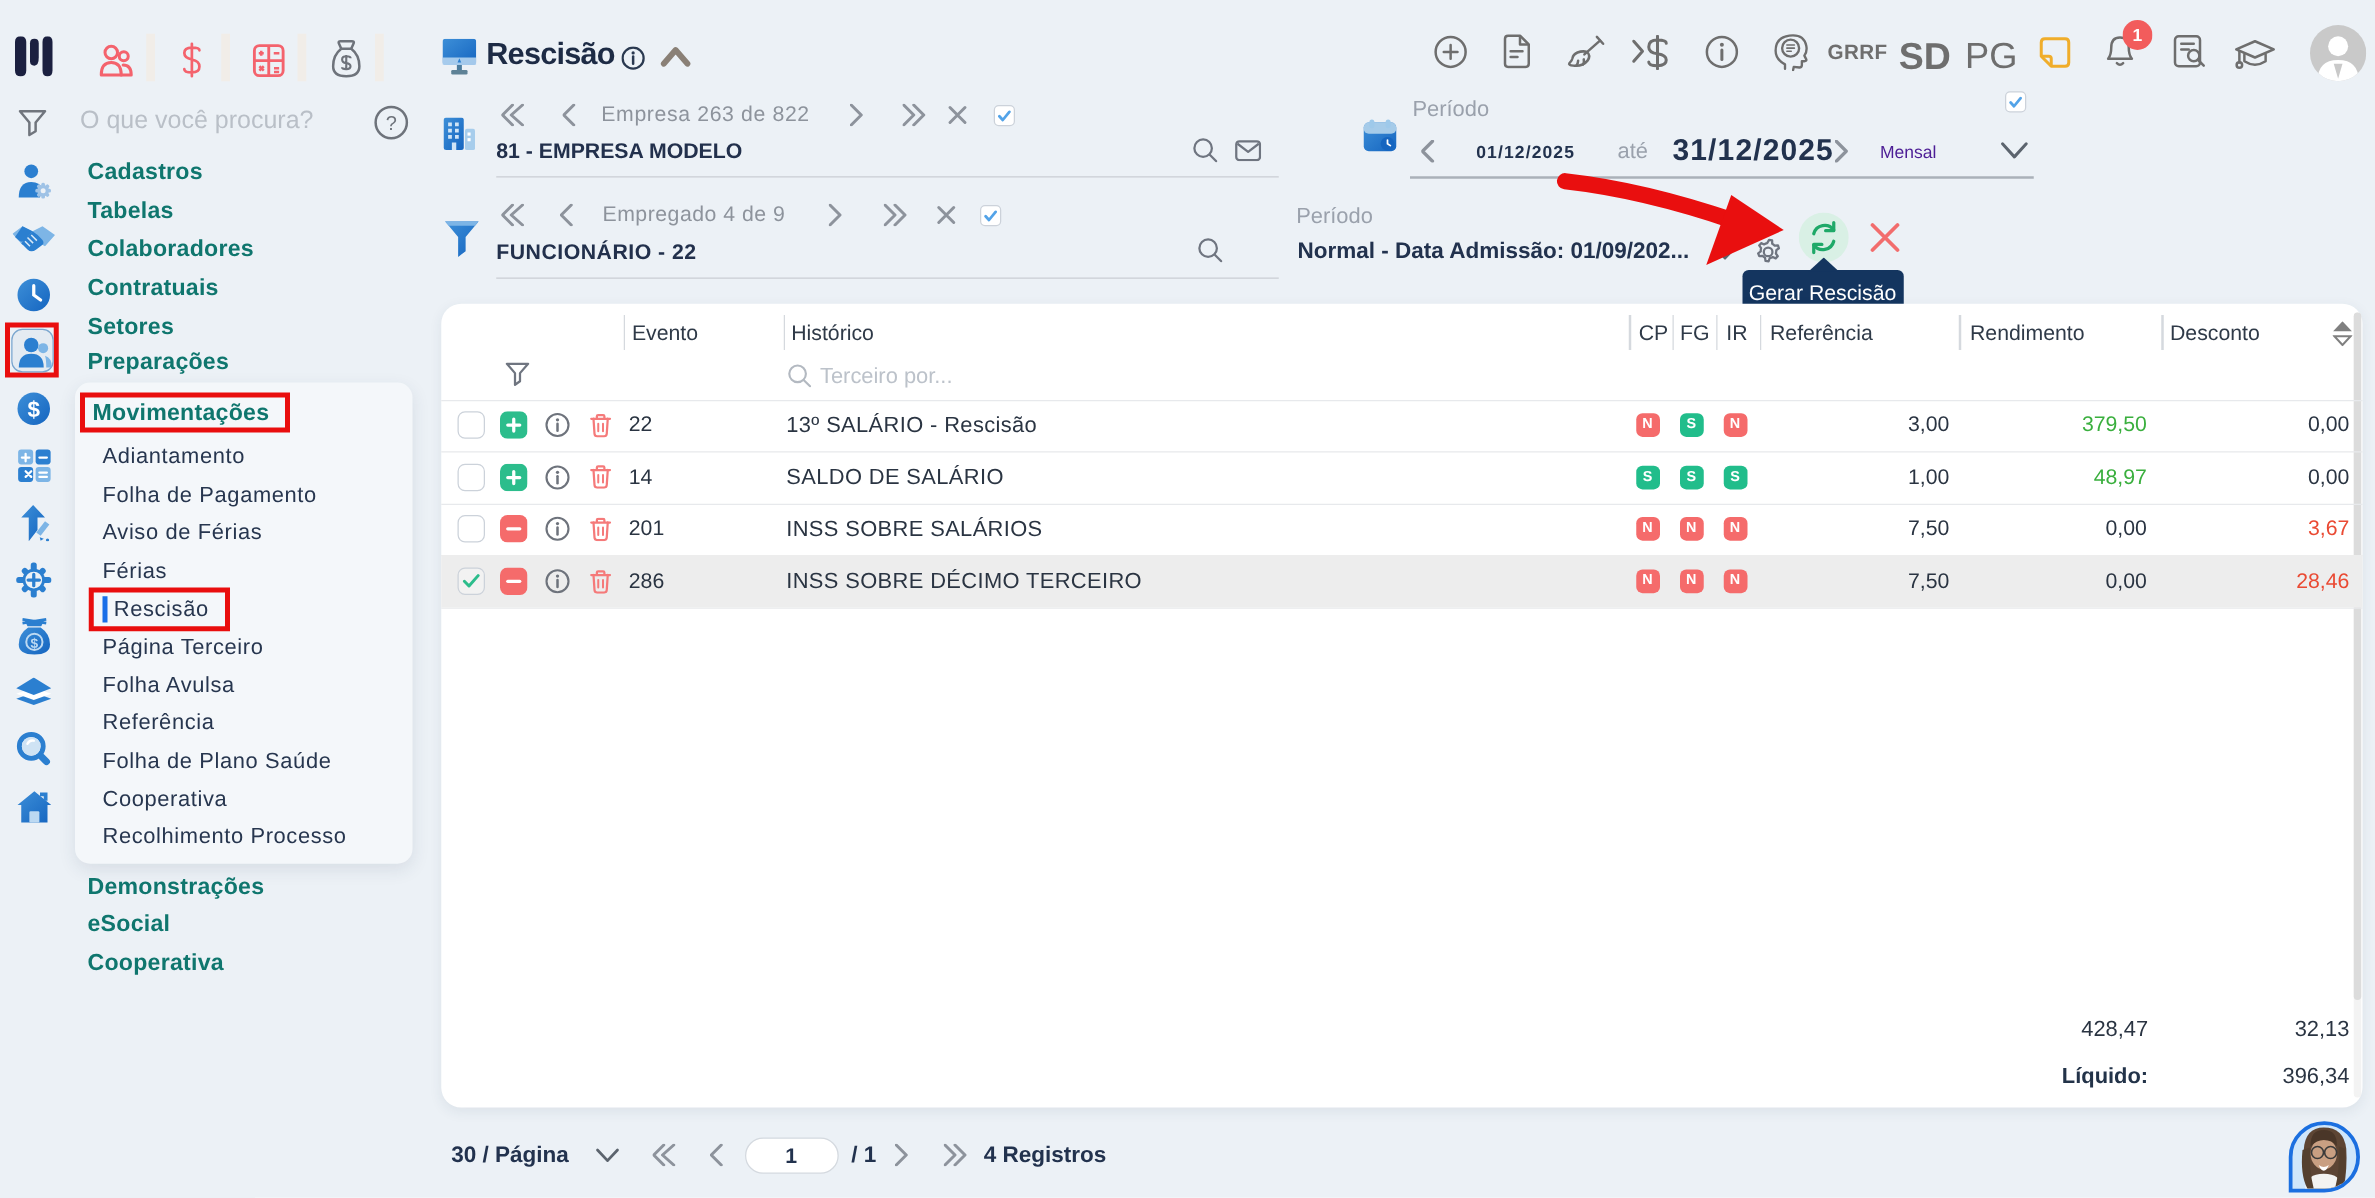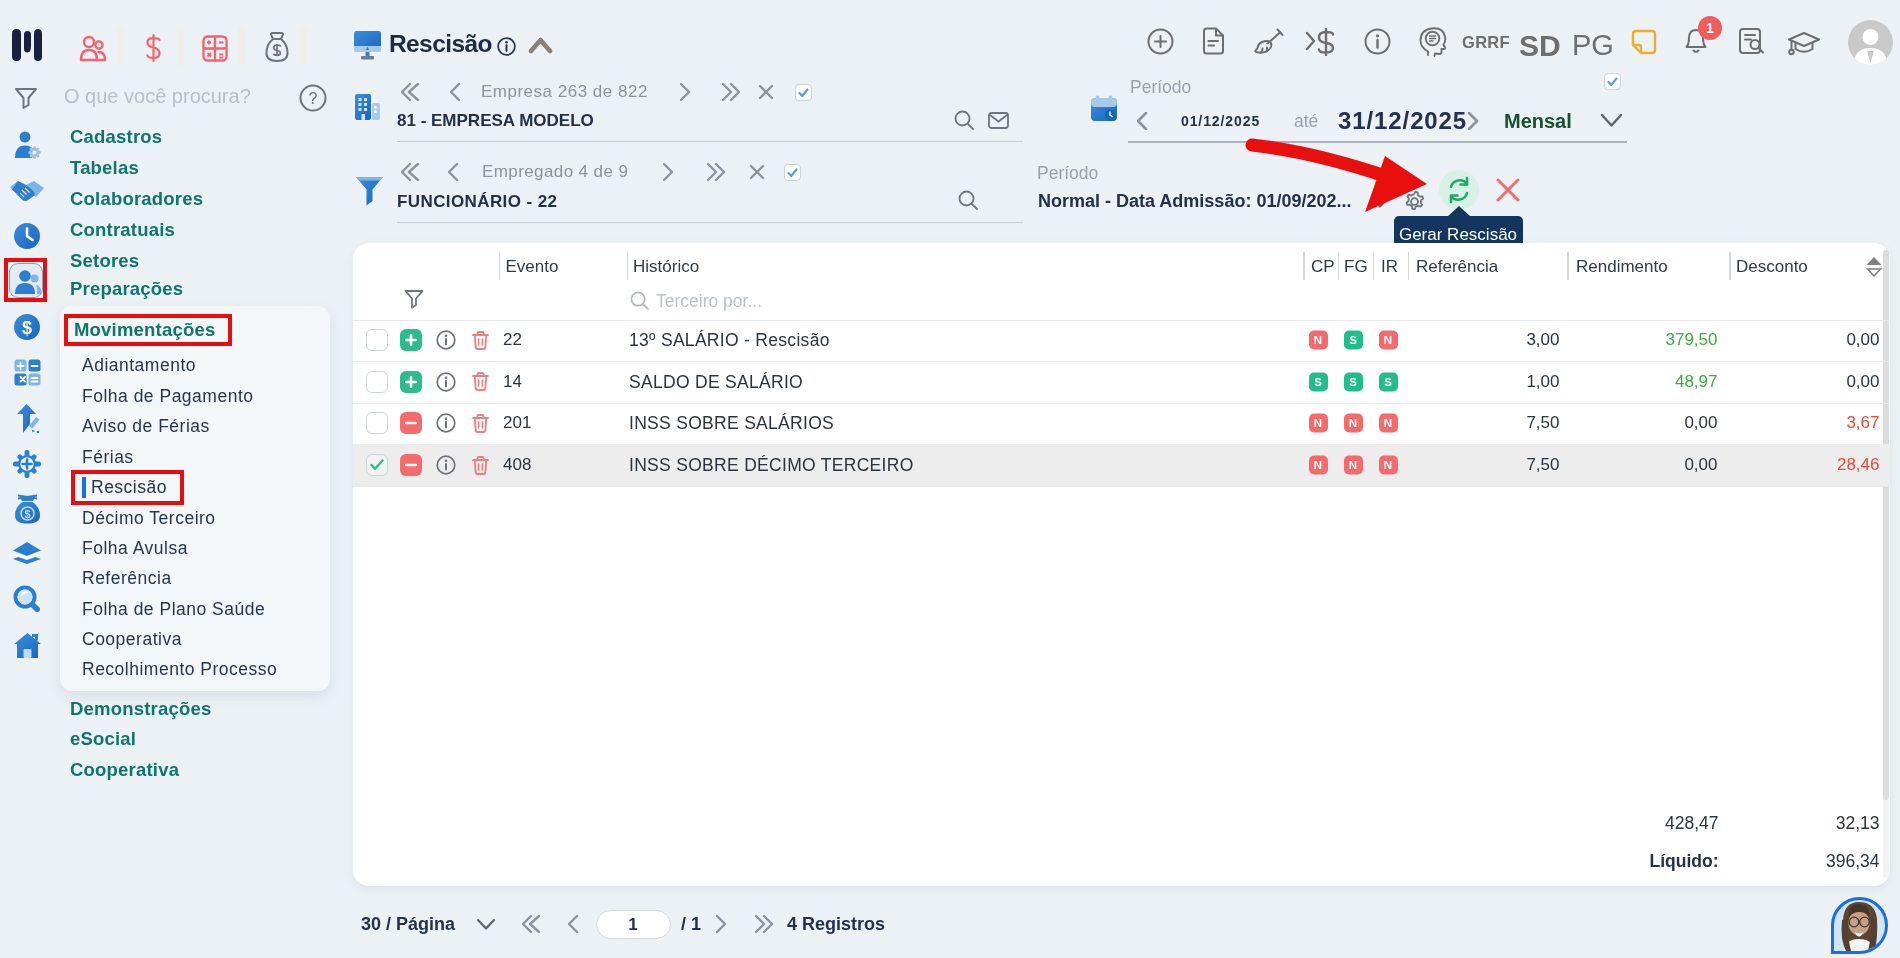--- a/index.html
+++ b/index.html
@@ -161,21 +161,21 @@
 <div class="menu" style="top:199px">Colaboradores</div>
 <div class="menu" style="top:229.5px">Contratuais</div>
 <div class="menu" style="top:260.5px">Setores</div>
 <div class="menu" style="top:289px">Preparações</div>
 <div class="abs" style="left:60px;top:306px;width:270px;height:385px;background:#f4f7fa;border-radius:12px;box-shadow:0 5px 14px rgba(40,60,90,.10)"></div>
 <div class="menu" style="left:74px;top:329.5px">Movimentações</div>
 <div class="sub" style="top:365px">Adiantamento</div>
 <div class="sub" style="top:395.5px">Folha de Pagamento</div>
 <div class="sub" style="top:426px">Aviso de Férias</div>
 <div class="sub" style="top:456.5px">Férias</div>
-<div class="sub" style="top:517.5px">Décimo Terceiro</div>
+<div class="sub" style="top:517.5px">Página Terceiro</div>
 <div class="sub" style="top:547.5px">Folha Avulsa</div>
 <div class="sub" style="top:578px">Referência</div>
 <div class="sub" style="top:608.5px">Folha de Plano Saúde</div>
 <div class="sub" style="top:639px">Cooperativa</div>
 <div class="sub" style="top:669px">Recolhimento Processo</div>
 <div class="abs" style="left:82px;top:477px;width:3.5px;height:21px;background:#1a6fe8"></div>
 <div class="sub" style="left:91px;top:487px">Rescisão</div>
 <div class="redbox" style="left:64px;top:313.5px;width:168px;height:32px"></div>
 <div class="redbox" style="left:71px;top:470px;width:113px;height:34.5px"></div>
 <div class="menu" style="top:708.5px">Demonstrações</div>
@@ -358,21 +358,21 @@
   </svg>
 <svg class="abs" style="left:1137px;top:112px" width="11" height="18" viewBox="0 0 11 18" fill="none" stroke="#8d939c" stroke-width="2.6" stroke-linecap="round" stroke-linejoin="round">
     <path d="M9 1 L1 9.0 L9 17"></path>
   </svg>
 <div class="abs" style="left:1181px;top:120.5px;transform:translateY(-50%);font-size:14px;font-weight:bold;color:#22324e;letter-spacing:.9px">01/12/2025</div>
 <div class="abs" style="left:1294px;top:120.5px;transform:translateY(-50%);font-size:17.5px;color:#9aa1ac">até</div>
 <div class="abs" style="left:1338px;top:120.5px;transform:translateY(-50%);font-size:24px;font-weight:bold;color:#22324e;letter-spacing:.9px">31/12/2025</div>
 <svg class="abs" style="left:1468px;top:112px" width="11" height="18" viewBox="0 0 11 18" fill="none" stroke="#8d939c" stroke-width="2.6" stroke-linecap="round" stroke-linejoin="round">
     <path d="M1 1 L9 9.0 L1 17"></path>
   </svg>
-<div class="abs" style="left:1504px;top:120.5px;transform:translateY(-50%);font-size:20px;font-weight:bold;color:#14532d">Mensal</div>
+<div class="abs" style="left:1504px;top:120.5px;transform:translateY(-50%);font-size:14px;font-weight:normal;color:#4c1d95">Mensal</div>
 <svg class="abs" style="left:1600px;top:113px" width="23" height="15" viewBox="0 0 23 15" fill="none" stroke="#5c646e" stroke-width="2.4" stroke-linecap="round" stroke-linejoin="round">
     <path d="M2 2 L11.5 12.5 L21 2"></path>
   </svg>
 <div class="abs" style="left:1128px;top:141px;width:499px;height:1.5px;background:#aab1b9"></div>
 <div class="abs" style="left:1037px;top:172.5px;transform:translateY(-50%);font-size:17.5px;color:#9aa1ac">Período</div>
 <div class="abs" style="left:1038px;top:201px;transform:translateY(-50%);font-size:18px;font-weight:bold;color:#22324e">Normal - Data Admissão: 01/09/202...</div>
 <svg class="abs" style="left:1370px;top:196px" width="20" height="13" viewBox="0 0 20 13" fill="none" stroke="#5c646e" stroke-width="2.2" stroke-linecap="round" stroke-linejoin="round">
     <path d="M2 2 L10 10.5 L18 2"></path>
   </svg>
 <svg class="abs" style="left:1403px;top:190px" width="23" height="23" viewBox="0 0 24 24" fill="none" stroke="#6f7580" stroke-width="1.9">
@@ -525,21 +525,21 @@
 <svg class="abs" style="left:436px;top:455px" width="20" height="20" viewBox="0 0 20 20" fill="none">
     <circle cx="10" cy="10" r="8.8" stroke="#6e737c" stroke-width="1.7"></circle>
     <path d="M10 9 L10 14.5" stroke="#6e737c" stroke-width="2" stroke-linecap="round"></path>
     <circle cx="10" cy="5.8" r="1.3" fill="#6e737c"></circle>
   </svg>
 <svg class="abs" style="left:471.5px;top:455.5px" width="17" height="19" viewBox="0 0 17 19" fill="none" stroke="#f57a7a" stroke-width="1.8" stroke-linecap="round" stroke-linejoin="round">
     <path d="M1 4 L16 4 M5.5 4 L5.5 2 Q5.5 1 6.5 1 L10.5 1 Q11.5 1 11.5 2 L11.5 4"></path>
     <path d="M2.8 4 L3.6 16 Q3.7 18 5.7 18 L11.3 18 Q13.3 18 13.4 16 L14.2 4"></path>
     <path d="M6.6 8 L6.6 14 M10.4 8 L10.4 14" stroke-width="1.6"></path>
   </svg>
-<div class="cell" style="left:503px;top:465px">408</div>
+<div class="cell" style="left:503px;top:465px">286</div>
 <div class="cell" style="left:629px;top:465px;font-size:17.5px;letter-spacing:.3px">INSS SOBRE DÉCIMO TERCEIRO</div>
 <div class="badge bN" style="left:1308.5px;top:465px">N</div>
 <div class="badge bN" style="left:1343.5px;top:465px">N</div>
 <div class="badge bN" style="left:1378.5px;top:465px">N</div>
 <div class="cell" style="left:1559.5px;top:465px;transform:translate(-100%,-50%)">7,50</div>
 <div class="cell" style="left:1717.5px;top:465px;transform:translate(-100%,-50%);color:#2a3442">0,00</div>
 <div class="cell" style="left:1879.5px;top:465px;transform:translate(-100%,-50%);color:#ea4a33">28,46</div>
 <div class="cell" style="left:1718.5px;top:822.5px;transform:translate(-100%,-50%);font-size:17.5px">428,47</div>
 <div class="cell" style="left:1879.5px;top:822.5px;transform:translate(-100%,-50%);font-size:17.5px">32,13</div>
 <div class="cell" style="left:1718.5px;top:861px;transform:translate(-100%,-50%);font-size:17.5px;font-weight:bold;color:#233349">Líquido:</div>

